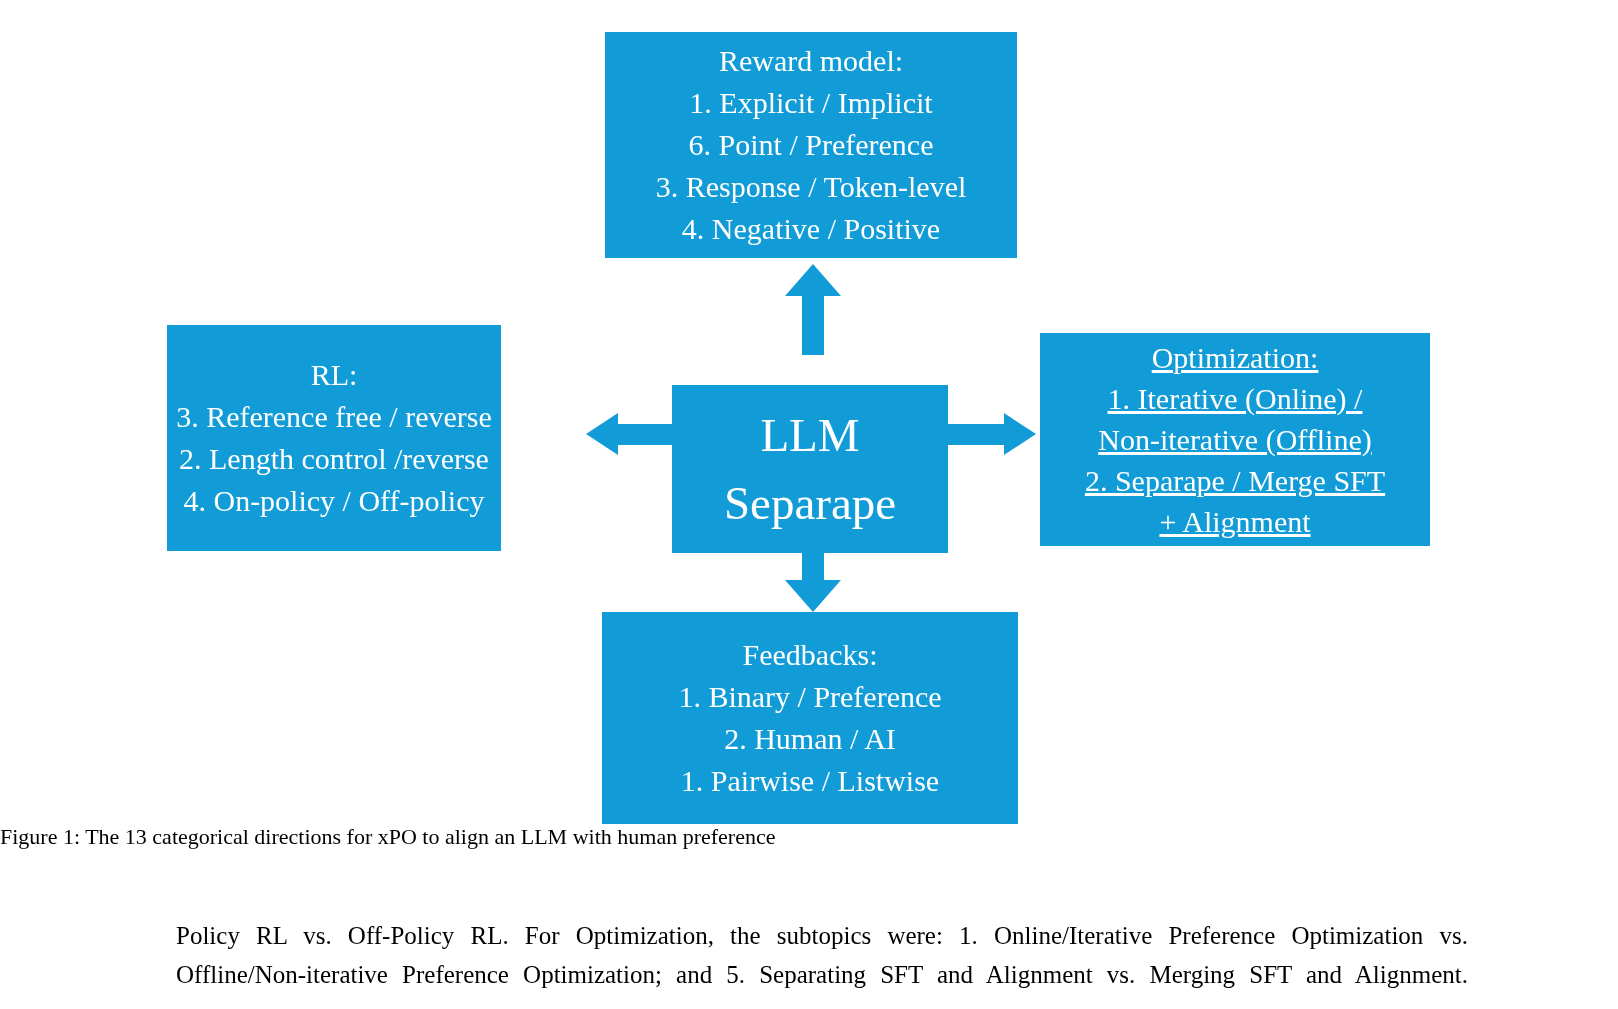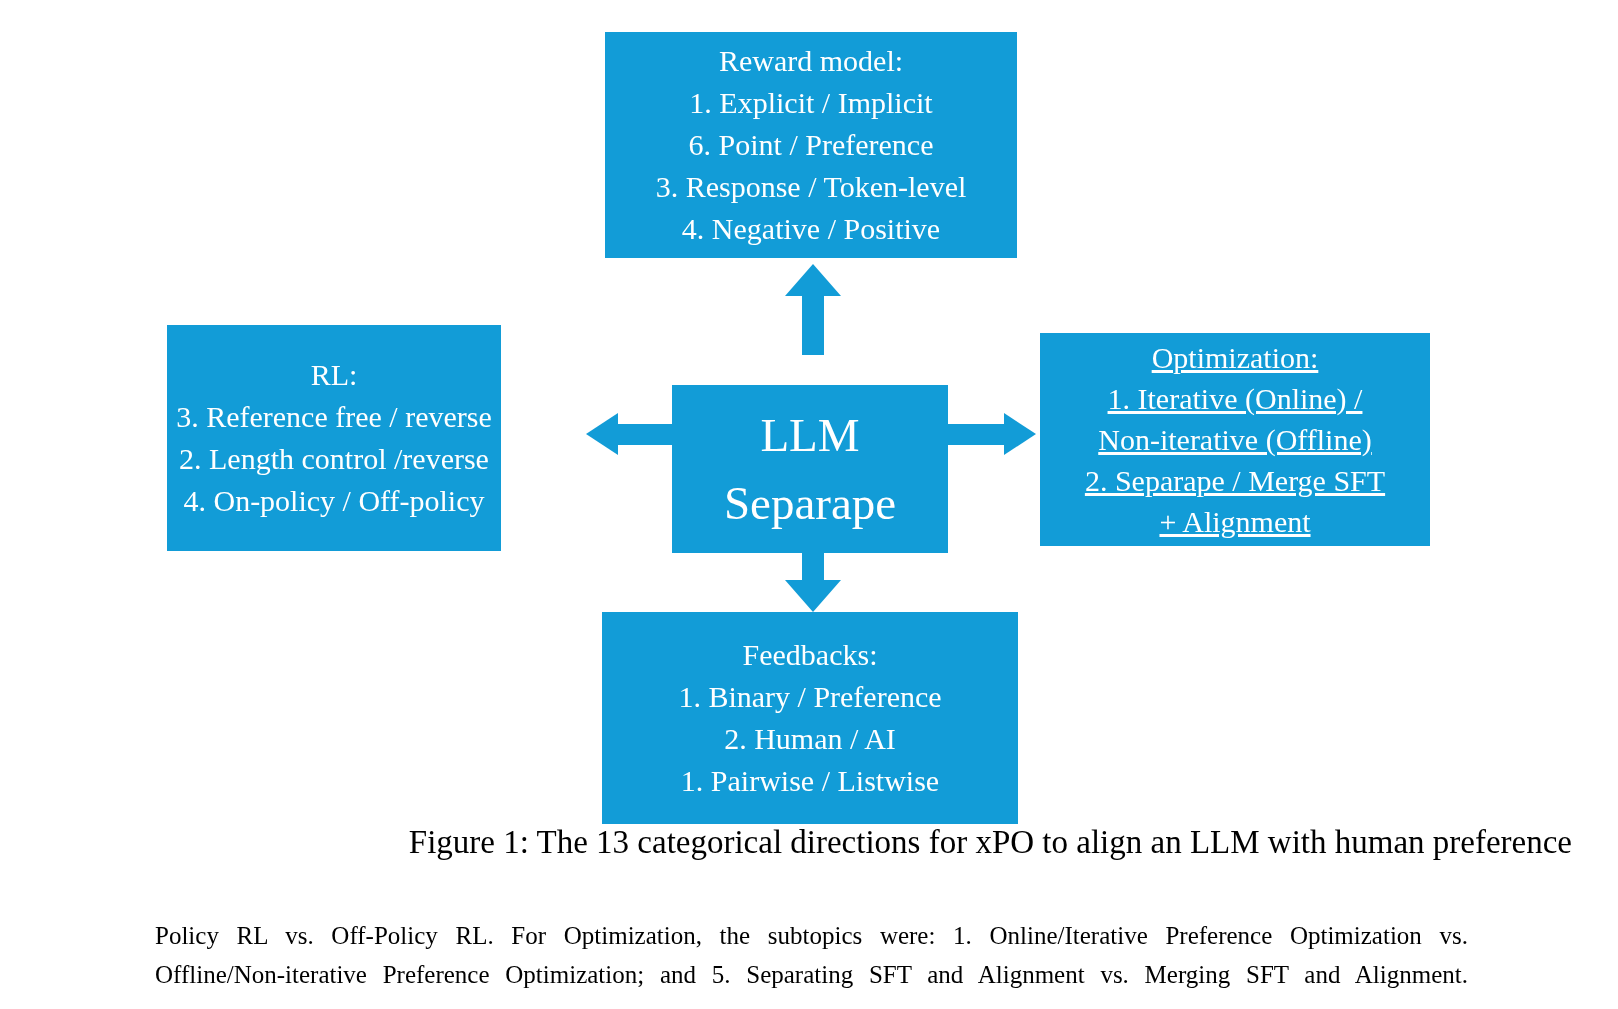--- a/index.html
+++ b/index.html
@@ -61,36 +61,37 @@
   #right-shaft{ left: 948px; top: 424px; width: 56px; height: 21px; }
   #right-head { left: 1004px; top: 413px;
                border-top: 21px solid transparent;
                border-bottom: 21px solid transparent;
                border-left: 32px solid #129CD7; }
   #caption {
     position: absolute;
     left: 0;
     top: 824px;
     width: 1572px;
-    text-align: right;
-    font-size: 33px;
+    text-align: left;
+    font-size: 22px;
     color: #000000;
   }
   #body-paragraph {
     position: absolute;
     left: 155px;
     top: 916px;
     width: 1313px;
     font-size: 25px;
     color: #000000;
   }
   #body-paragraph .pline {
     text-align: justify;
     text-align-last: justify;
     line-height: 39px;
+    margin-left: 21px;
   }
 </style>
 </head>
 <body>
 
 <div id="canvas">
 
   <div class="box" id="reward-box">
     <div class="bline">Reward model:</div>
     <div class="bline">1. Explicit / Implicit</div>

